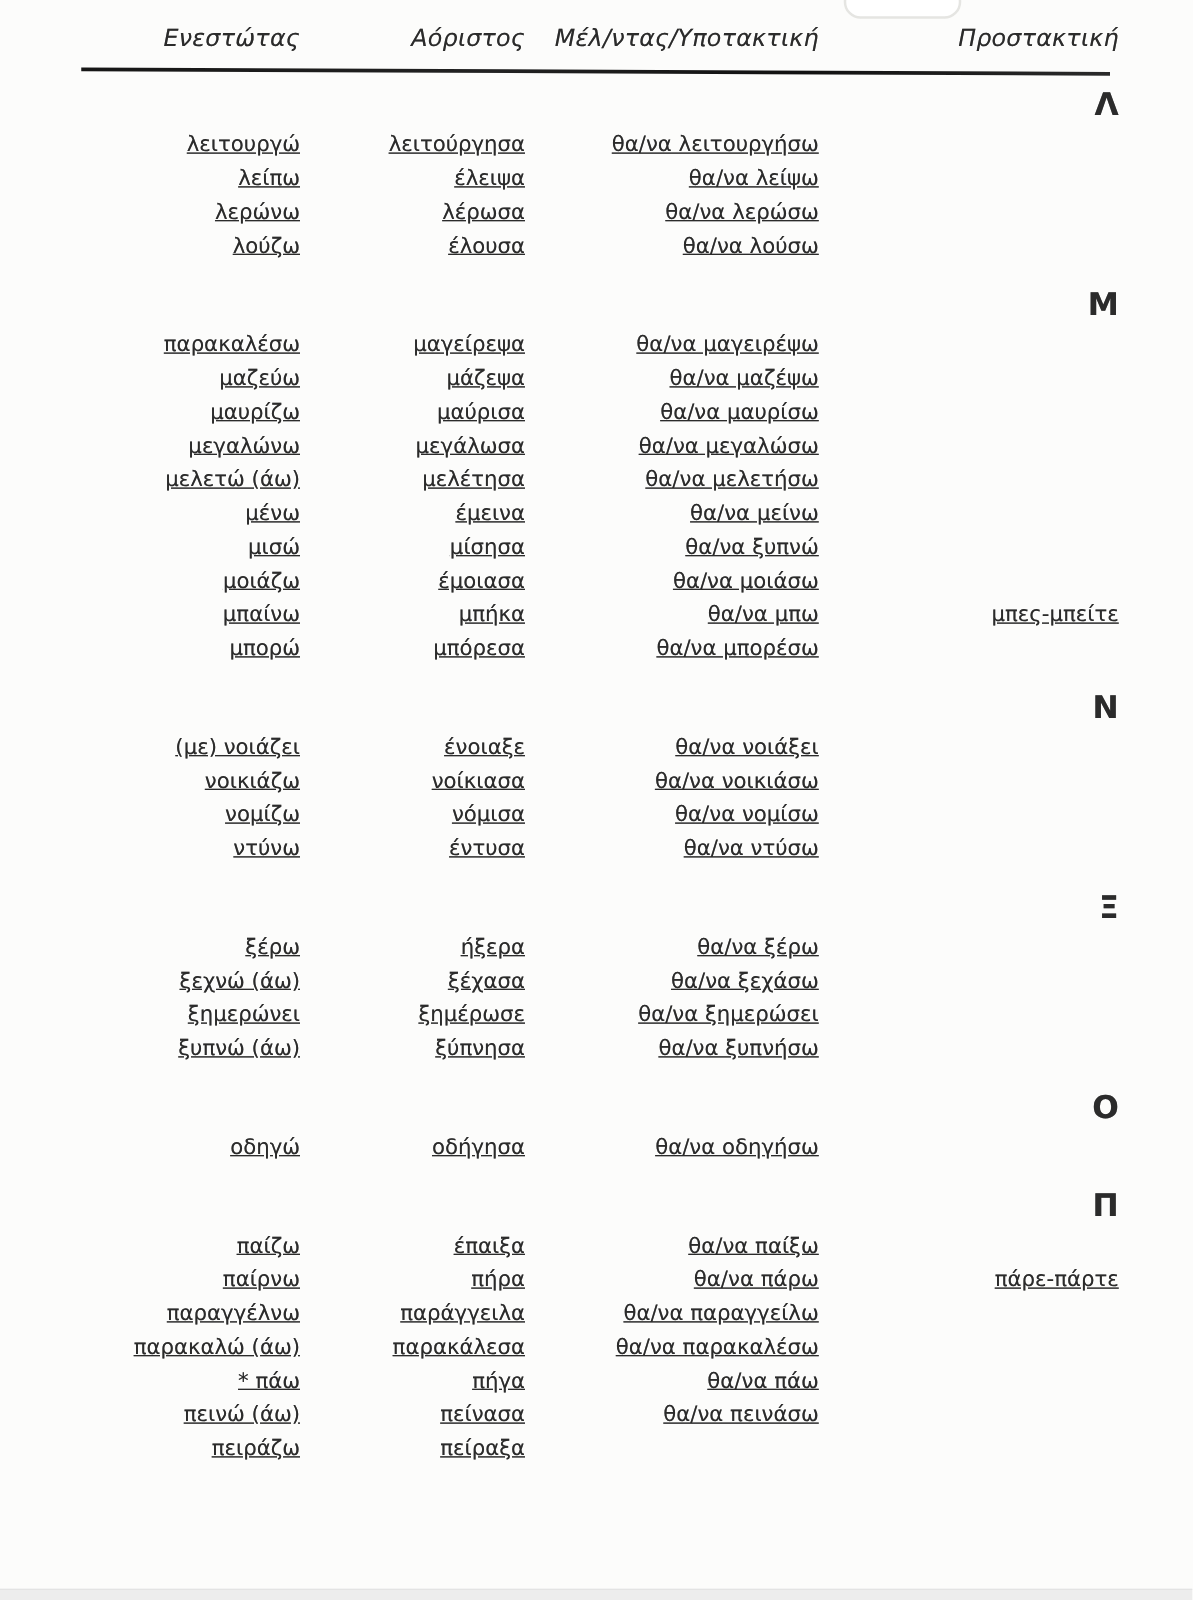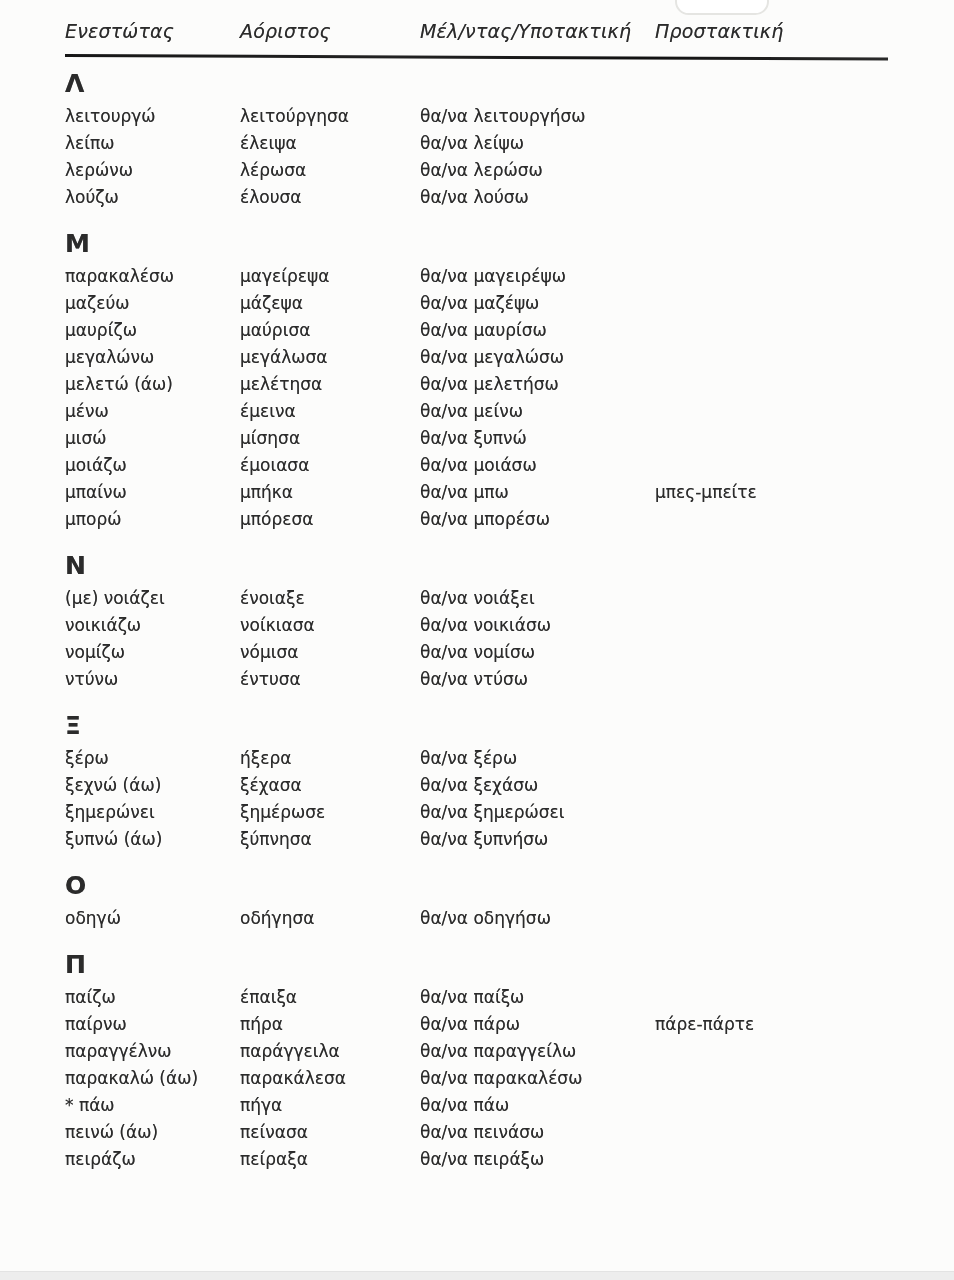--- a/index.html
+++ b/index.html
@@ -9,20 +9,21 @@
     height: 1280px;
     overflow: hidden;
     background: #fcfcfb;
     font-family: "DejaVu Sans", sans-serif;
   }
   .page {
     position: relative;
     width: 821px;
     height: 1280px;
     background: #fcfcfb;
+    text-align: right;
   }
   
   .pill {
     position: absolute;
     top: -12px;
     right: 52px;
     width: 94px;
     height: 27px;
     background: #ffffff;
     border: 2px solid #e5e5e2;
@@ -61,20 +62,21 @@
     font-size: 25px;
     font-weight: 600;
     line-height: 30px;
     margin: 12px 0 4px 0;
   }
   .row {
     height: 27px;
     line-height: 27px;
     font-size: 17px;
     white-space: nowrap;
+    text-decoration: underline;
   }
   .cell { display: block; }
   .bottom-strip {
     position: absolute;
     left: 0;
     bottom: 0;
     width: 954px;
     height: 8px;
     background: #ededed;
     border-top: 1px solid #e3e3e3;
@@ -286,21 +288,20 @@
           </div>
           <div class="grid-row row">
             <span class="cell">πεινώ (άω)</span>
             <span class="cell">πείνασα</span>
             <span class="cell">θα/να πεινάσω</span>
             <span class="cell"></span>
           </div>
           <div class="grid-row row">
             <span class="cell">πειράζω</span>
             <span class="cell">πείραξα</span>
-            <span class="cell">θα/να πειράξω</span>
             <span class="cell"></span>
           </div>
         </div>
       </div>
 
   </div>
 
   <div class="bottom-strip"></div>
 
 </div>

